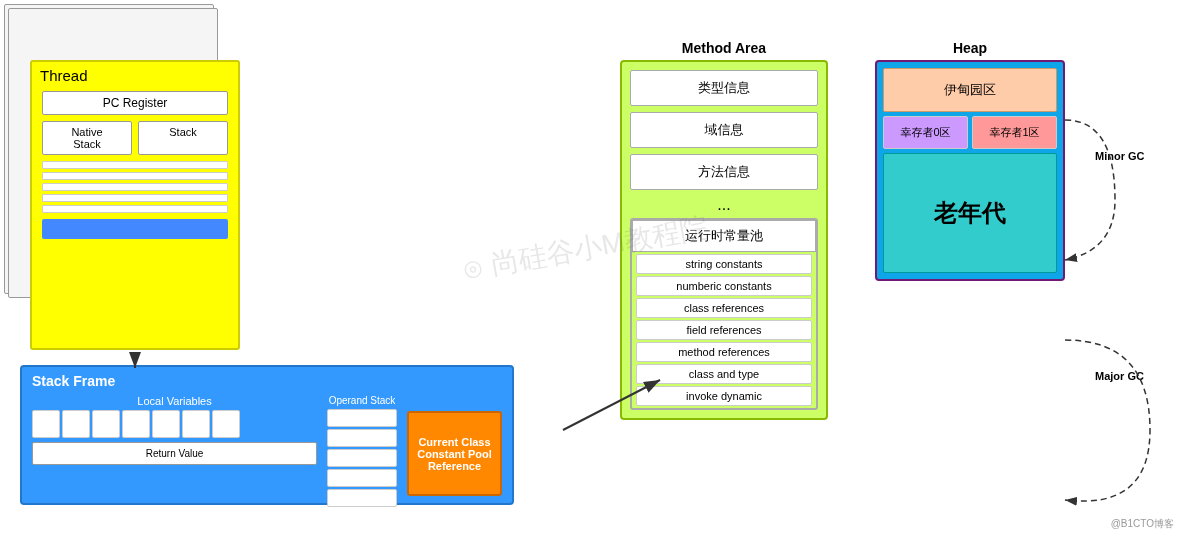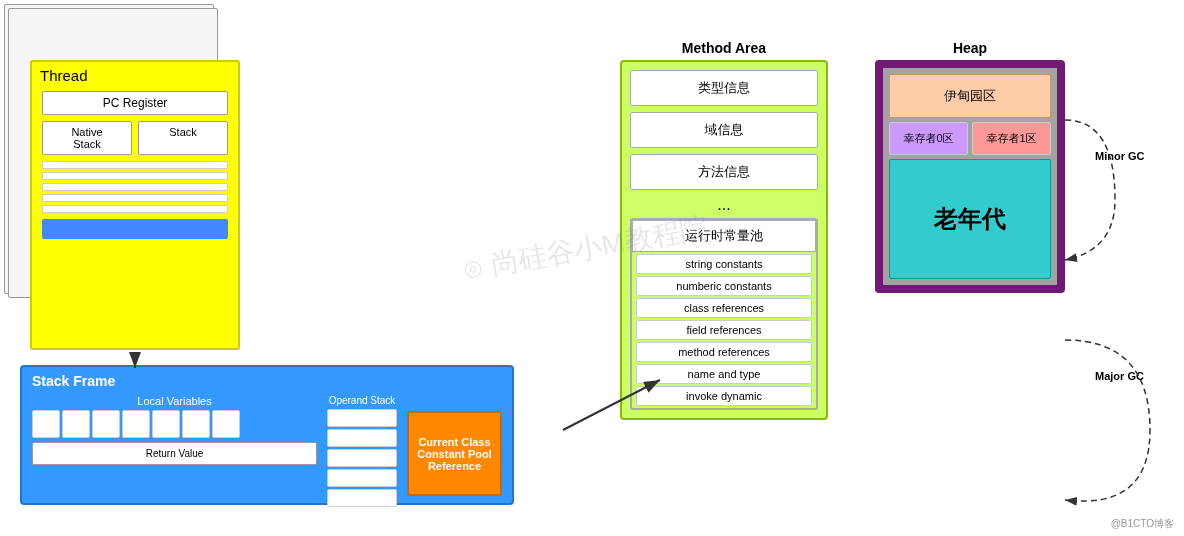--- a/index.html
+++ b/index.html
@@ -241,22 +241,22 @@
       z-index: 3;
     }
     .heap-title {
       text-align: center;
       font-size: 14px;
       font-weight: bold;
       margin-bottom: 4px;
     }
     .heap-box {
       width: 190px;
-      background: #a3a3a3;
-      border: 8px solid #701a75;
+      background: #0ea5e9;
+      border: 2px solid #701a75;
       border-radius: 4px;
       overflow: hidden;
     }
     .eden-area {
       background: #ffccaa;
       margin: 6px 6px 0;
       text-align: center;
       padding: 12px 4px;
       font-size: 13px;
       border-radius: 2px;
@@ -404,21 +404,21 @@
       <div class="ma-item">域信息</div>
       <div class="ma-item">方法信息</div>
       <div class="ma-dots">...</div>
       <div class="runtime-pool-box">
         <div class="runtime-pool-header">运行时常量池</div>
         <div class="pool-item">string constants</div>
         <div class="pool-item">numberic constants</div>
         <div class="pool-item">class references</div>
         <div class="pool-item">field references</div>
         <div class="pool-item">method references</div>
-        <div class="pool-item">name and type</div>
+        <div class="pool-item">class and type</div>
         <div class="pool-item">invoke dynamic</div>
       </div>
     </div>
   </div>
 
   <div class="heap-wrapper">
     <div class="heap-title">Heap</div>
     <div class="heap-box">
       <div class="eden-area">伊甸园区</div>
       <div class="survivor-row">

